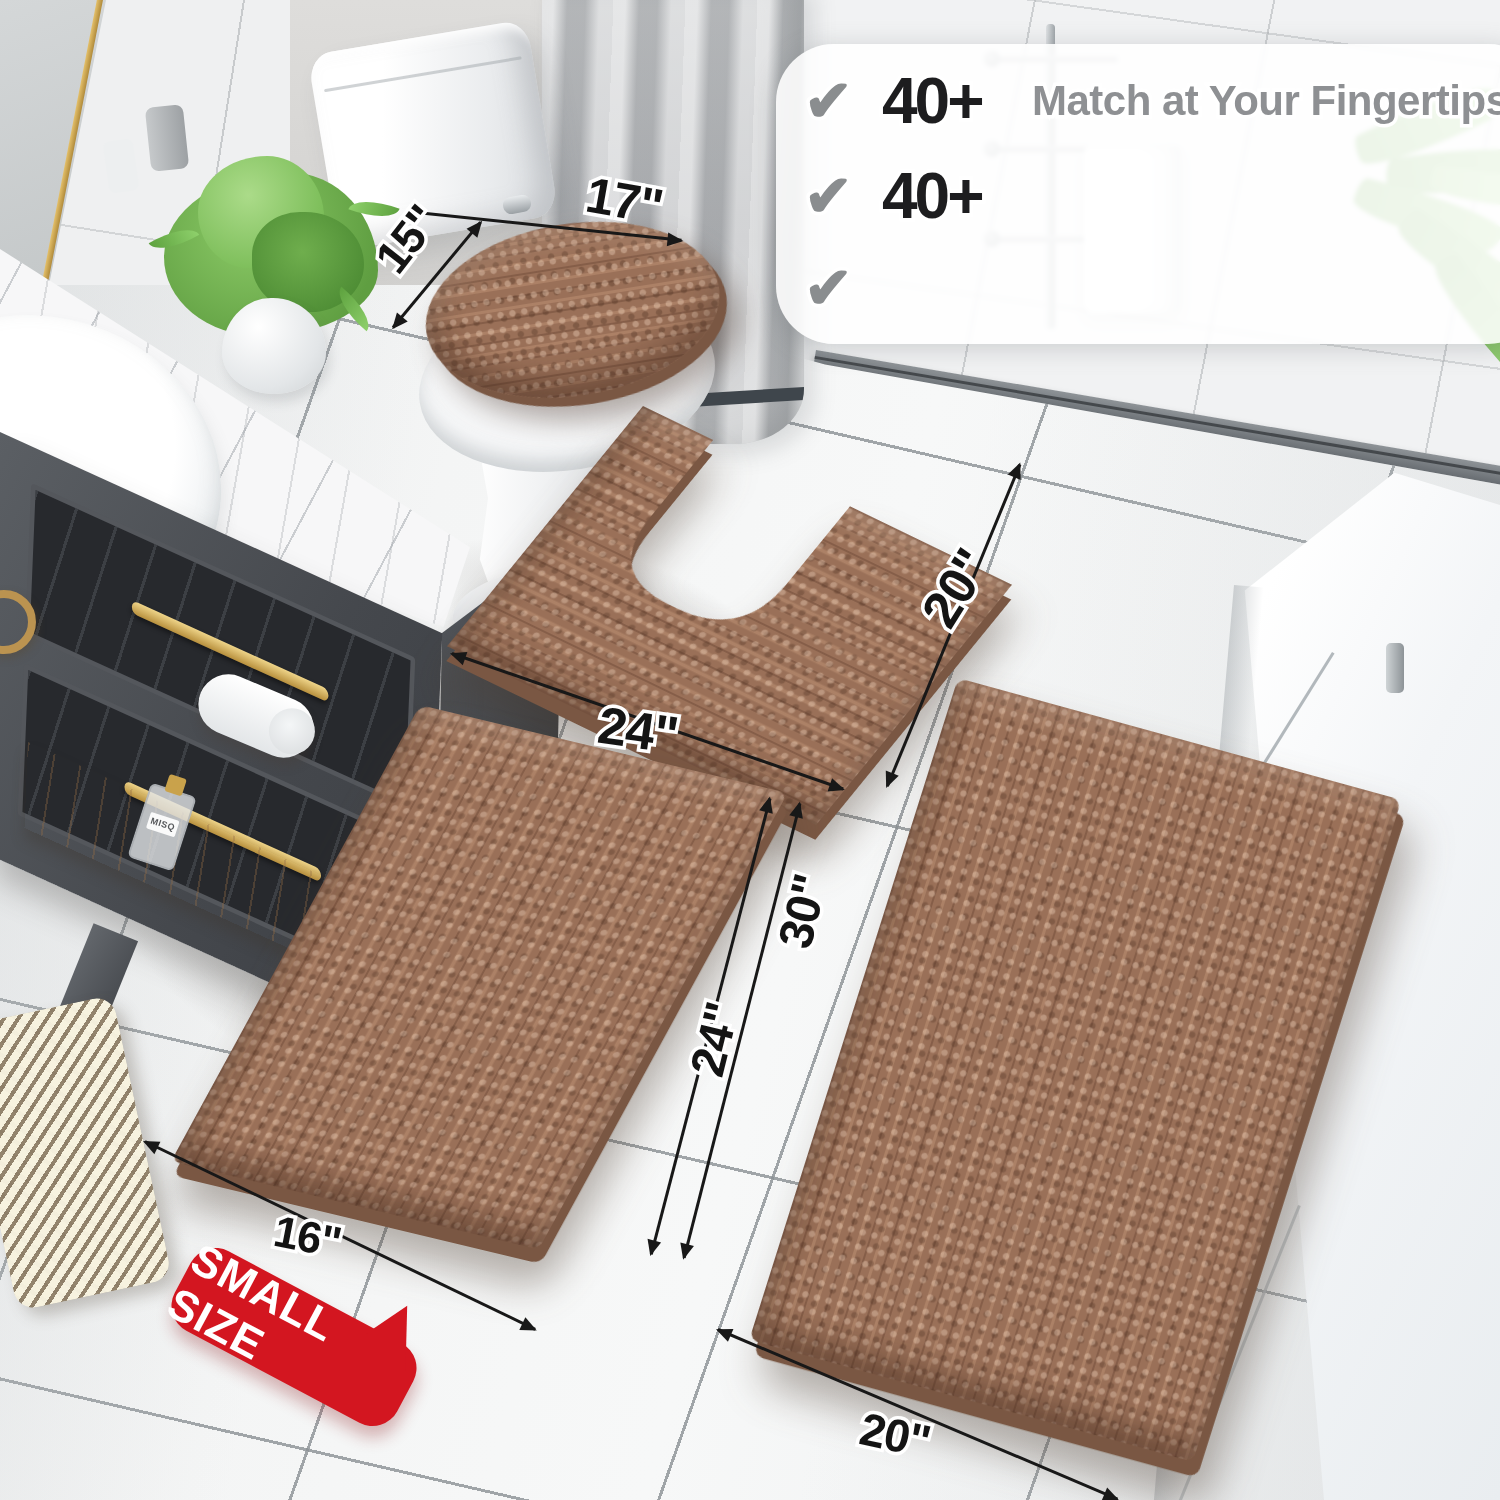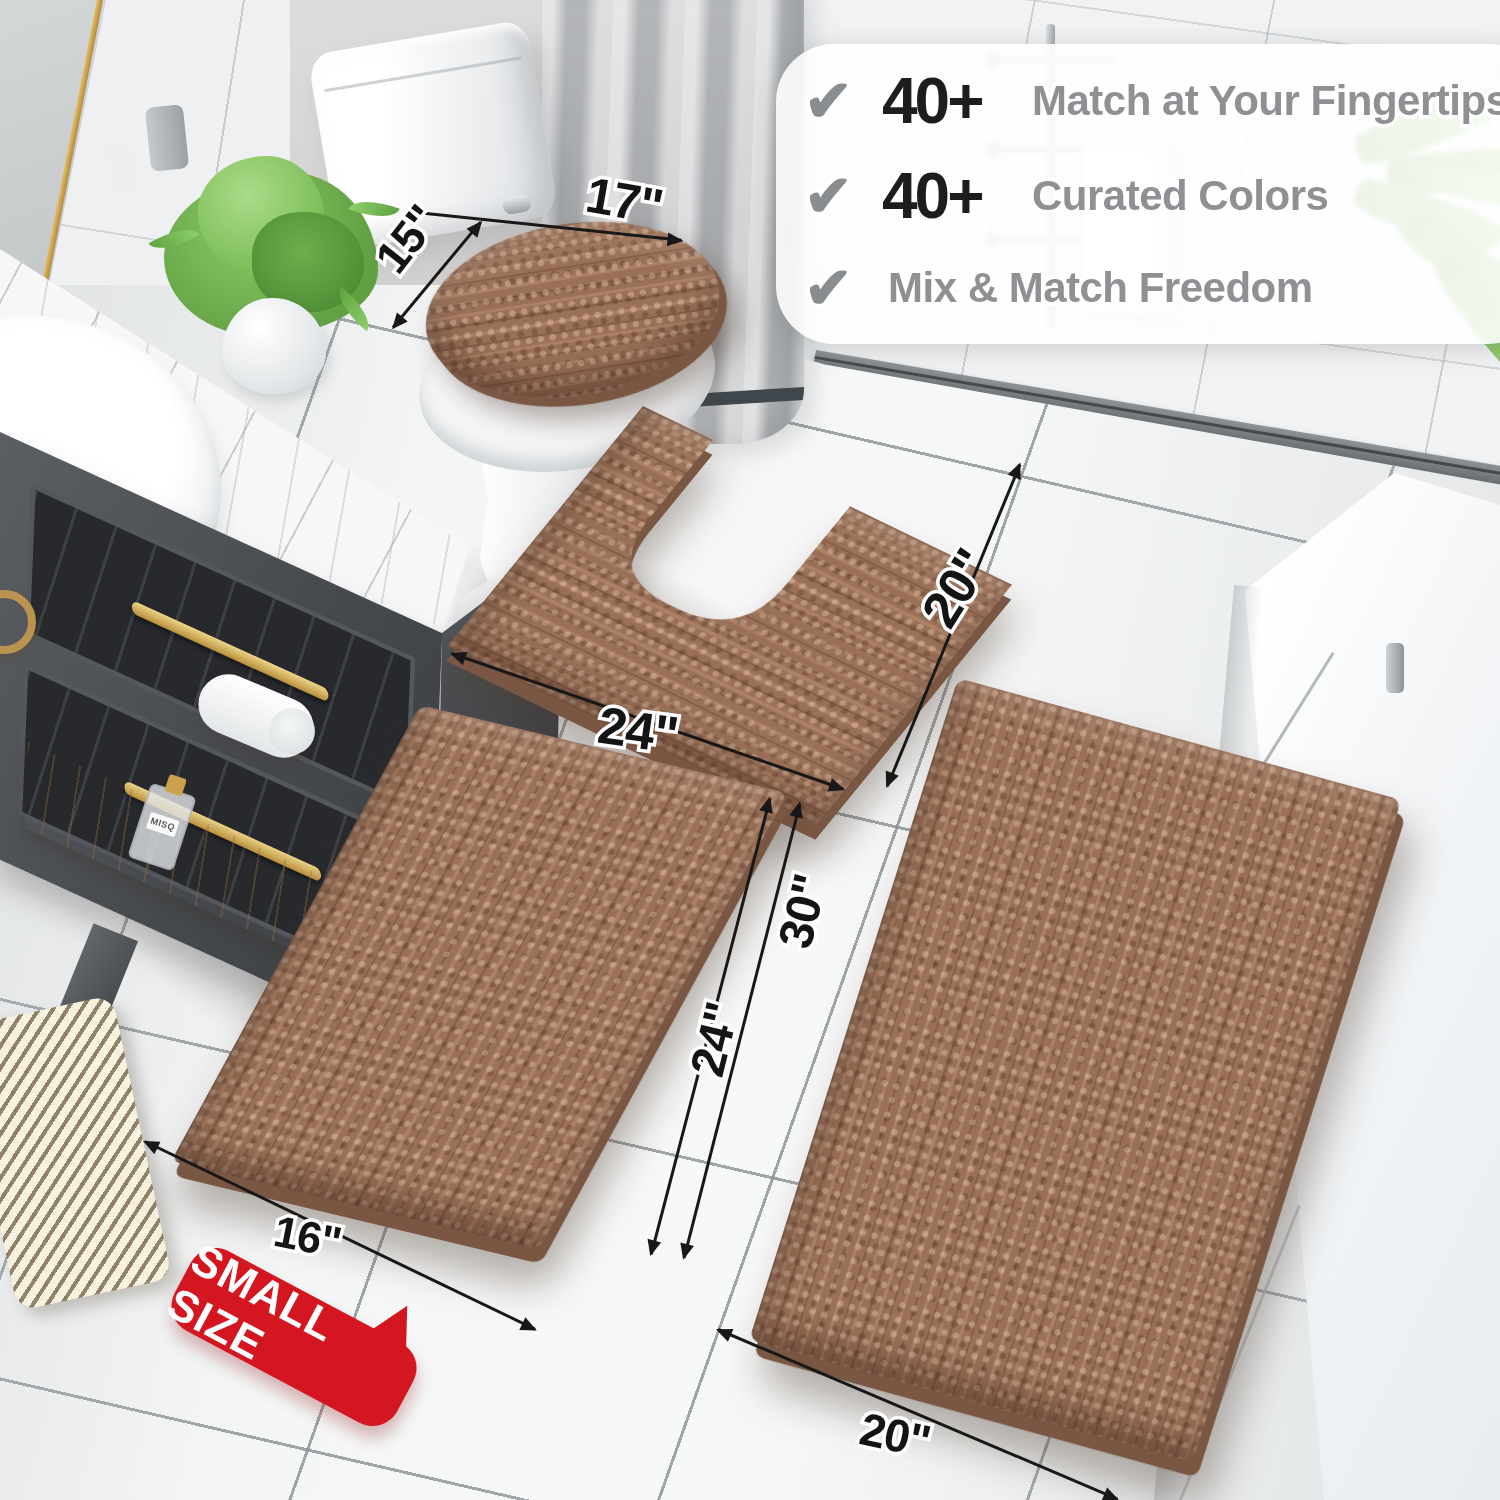--- a/index.html
+++ b/index.html
@@ -324,21 +324,19 @@
 
   <div class="abs callout">
     <div class="feat-row">
       <span class="check outlined">✔</span>
       <span class="stat outlined">40+</span>
       <span class="feat outlined">Match at Your Fingertips</span>
     </div>
     <div class="feat-row">
       <span class="check outlined">✔</span>
       <span class="stat outlined">40+</span>
-      <span class="feat outlined">Curated Colors</span>
     </div>
     <div class="feat-row">
       <span class="check outlined">✔</span>
-      <span class="feat outlined" style="margin-left:6px;">Mix &amp; Match Freedom</span>
     </div>
   </div>
 
 </div>
 
 </body></html>

